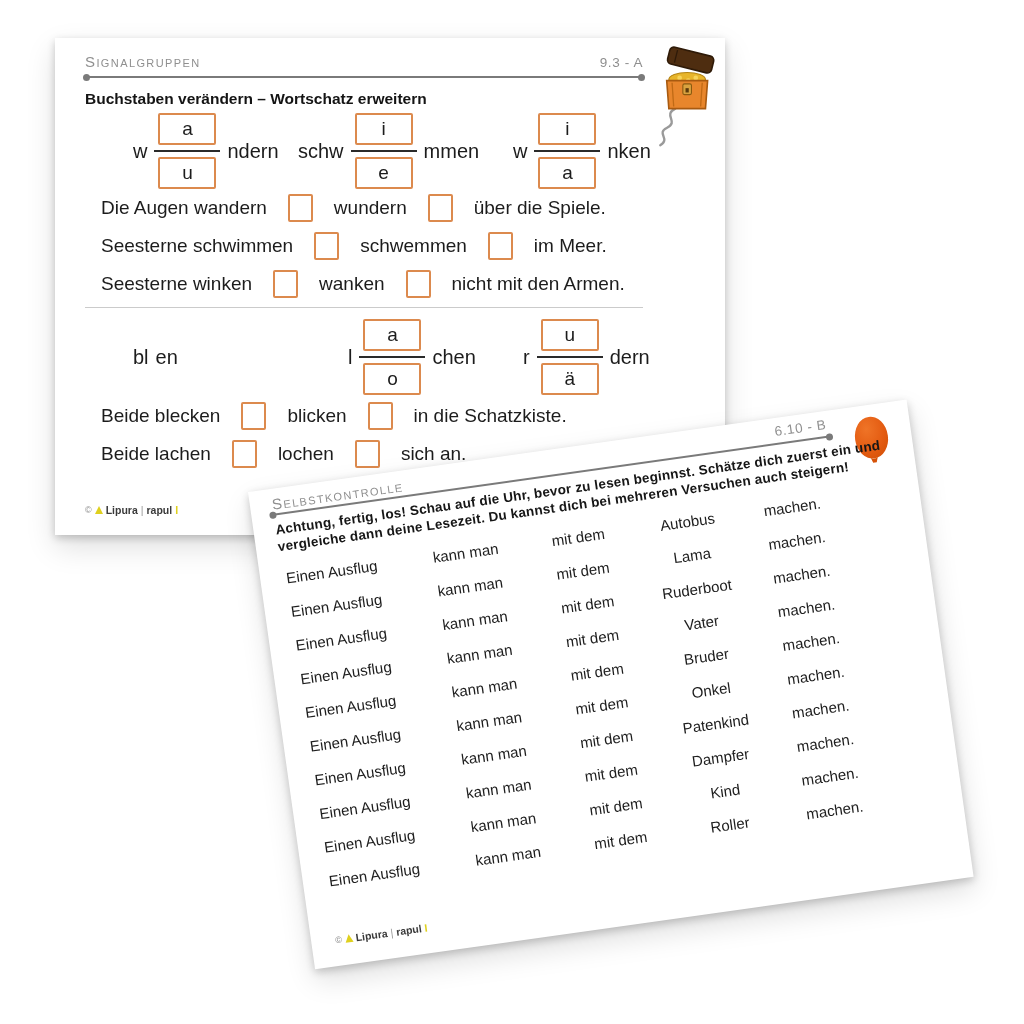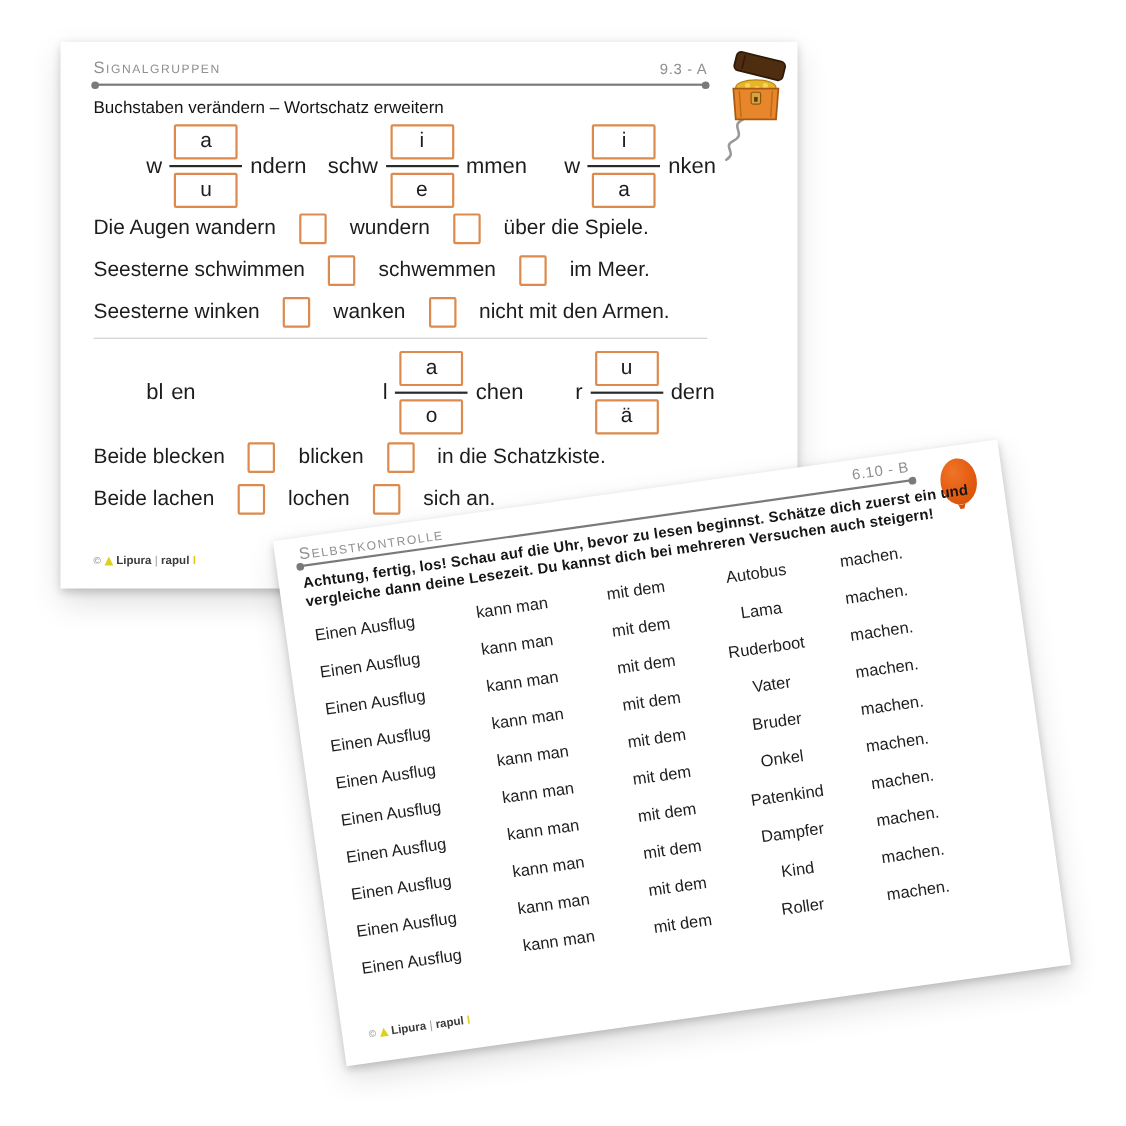--- a/index.html
+++ b/index.html
@@ -14,32 +14,32 @@
 
   .hdr-label{position:absolute;font-variant:small-caps;letter-spacing:1.4px;
              color:var(--header-gray);font-size:15px;line-height:15px;}
   .hdr-code{position:absolute;color:var(--header-gray);font-size:13.5px;
             letter-spacing:.6px;text-align:right;}
   .hdr-rule{position:absolute;height:2px;background:var(--rule);}
   .hdr-rule::before,.hdr-rule::after{content:"";position:absolute;width:7px;height:7px;
             border-radius:50%;background:var(--rule);top:-2.5px;}
   .hdr-rule::before{left:-2px}.hdr-rule::after{right:-2px}
 
-  .sheet-title{position:absolute;font-size:15.5px;font-weight:normal;color:#141414;}
+  .sheet-title{position:absolute;font-size:15.5px;font-weight:bold;color:#141414;}
 
   .wgroup{position:absolute;display:flex;align-items:center;gap:7px;height:72px;
           font-size:20px;color:#1c1c1c;}
   .wstack{display:flex;flex-direction:column;align-items:center;}
   .lbox{width:54px;height:28px;border:2px solid var(--accent);border-radius:2px;
         display:flex;align-items:center;justify-content:center;font-size:19px;
         color:#1c1c1c;background:#fff;}
   .wline{width:66px;height:2px;background:#2a2a2a;margin:5px 0;}
 
   .sentence{position:absolute;display:flex;align-items:center;gap:21px;
-            font-size:19px;color:#1c1c1c;height:27px;white-space:nowrap;}
+            font-size:19px;color:#1c1c1c;height:27px;white-space:nowrap;margin-left:16px;}
   .cb{width:21px;height:24px;border:2px solid var(--accent);border-radius:2px;
       background:#fff;flex:none;}
 
   .divider{position:absolute;height:1px;background:var(--divider);}
 
   .logo{position:absolute;display:flex;align-items:center;gap:3px;
         font-size:10.5px;font-weight:bold;color:#3a3a3a;}
   .logo .copy{font-size:9px;color:#8a8a8a;font-weight:normal;}
   .logo .tri{width:0;height:0;border-left:4px solid transparent;
              border-right:4px solid transparent;

